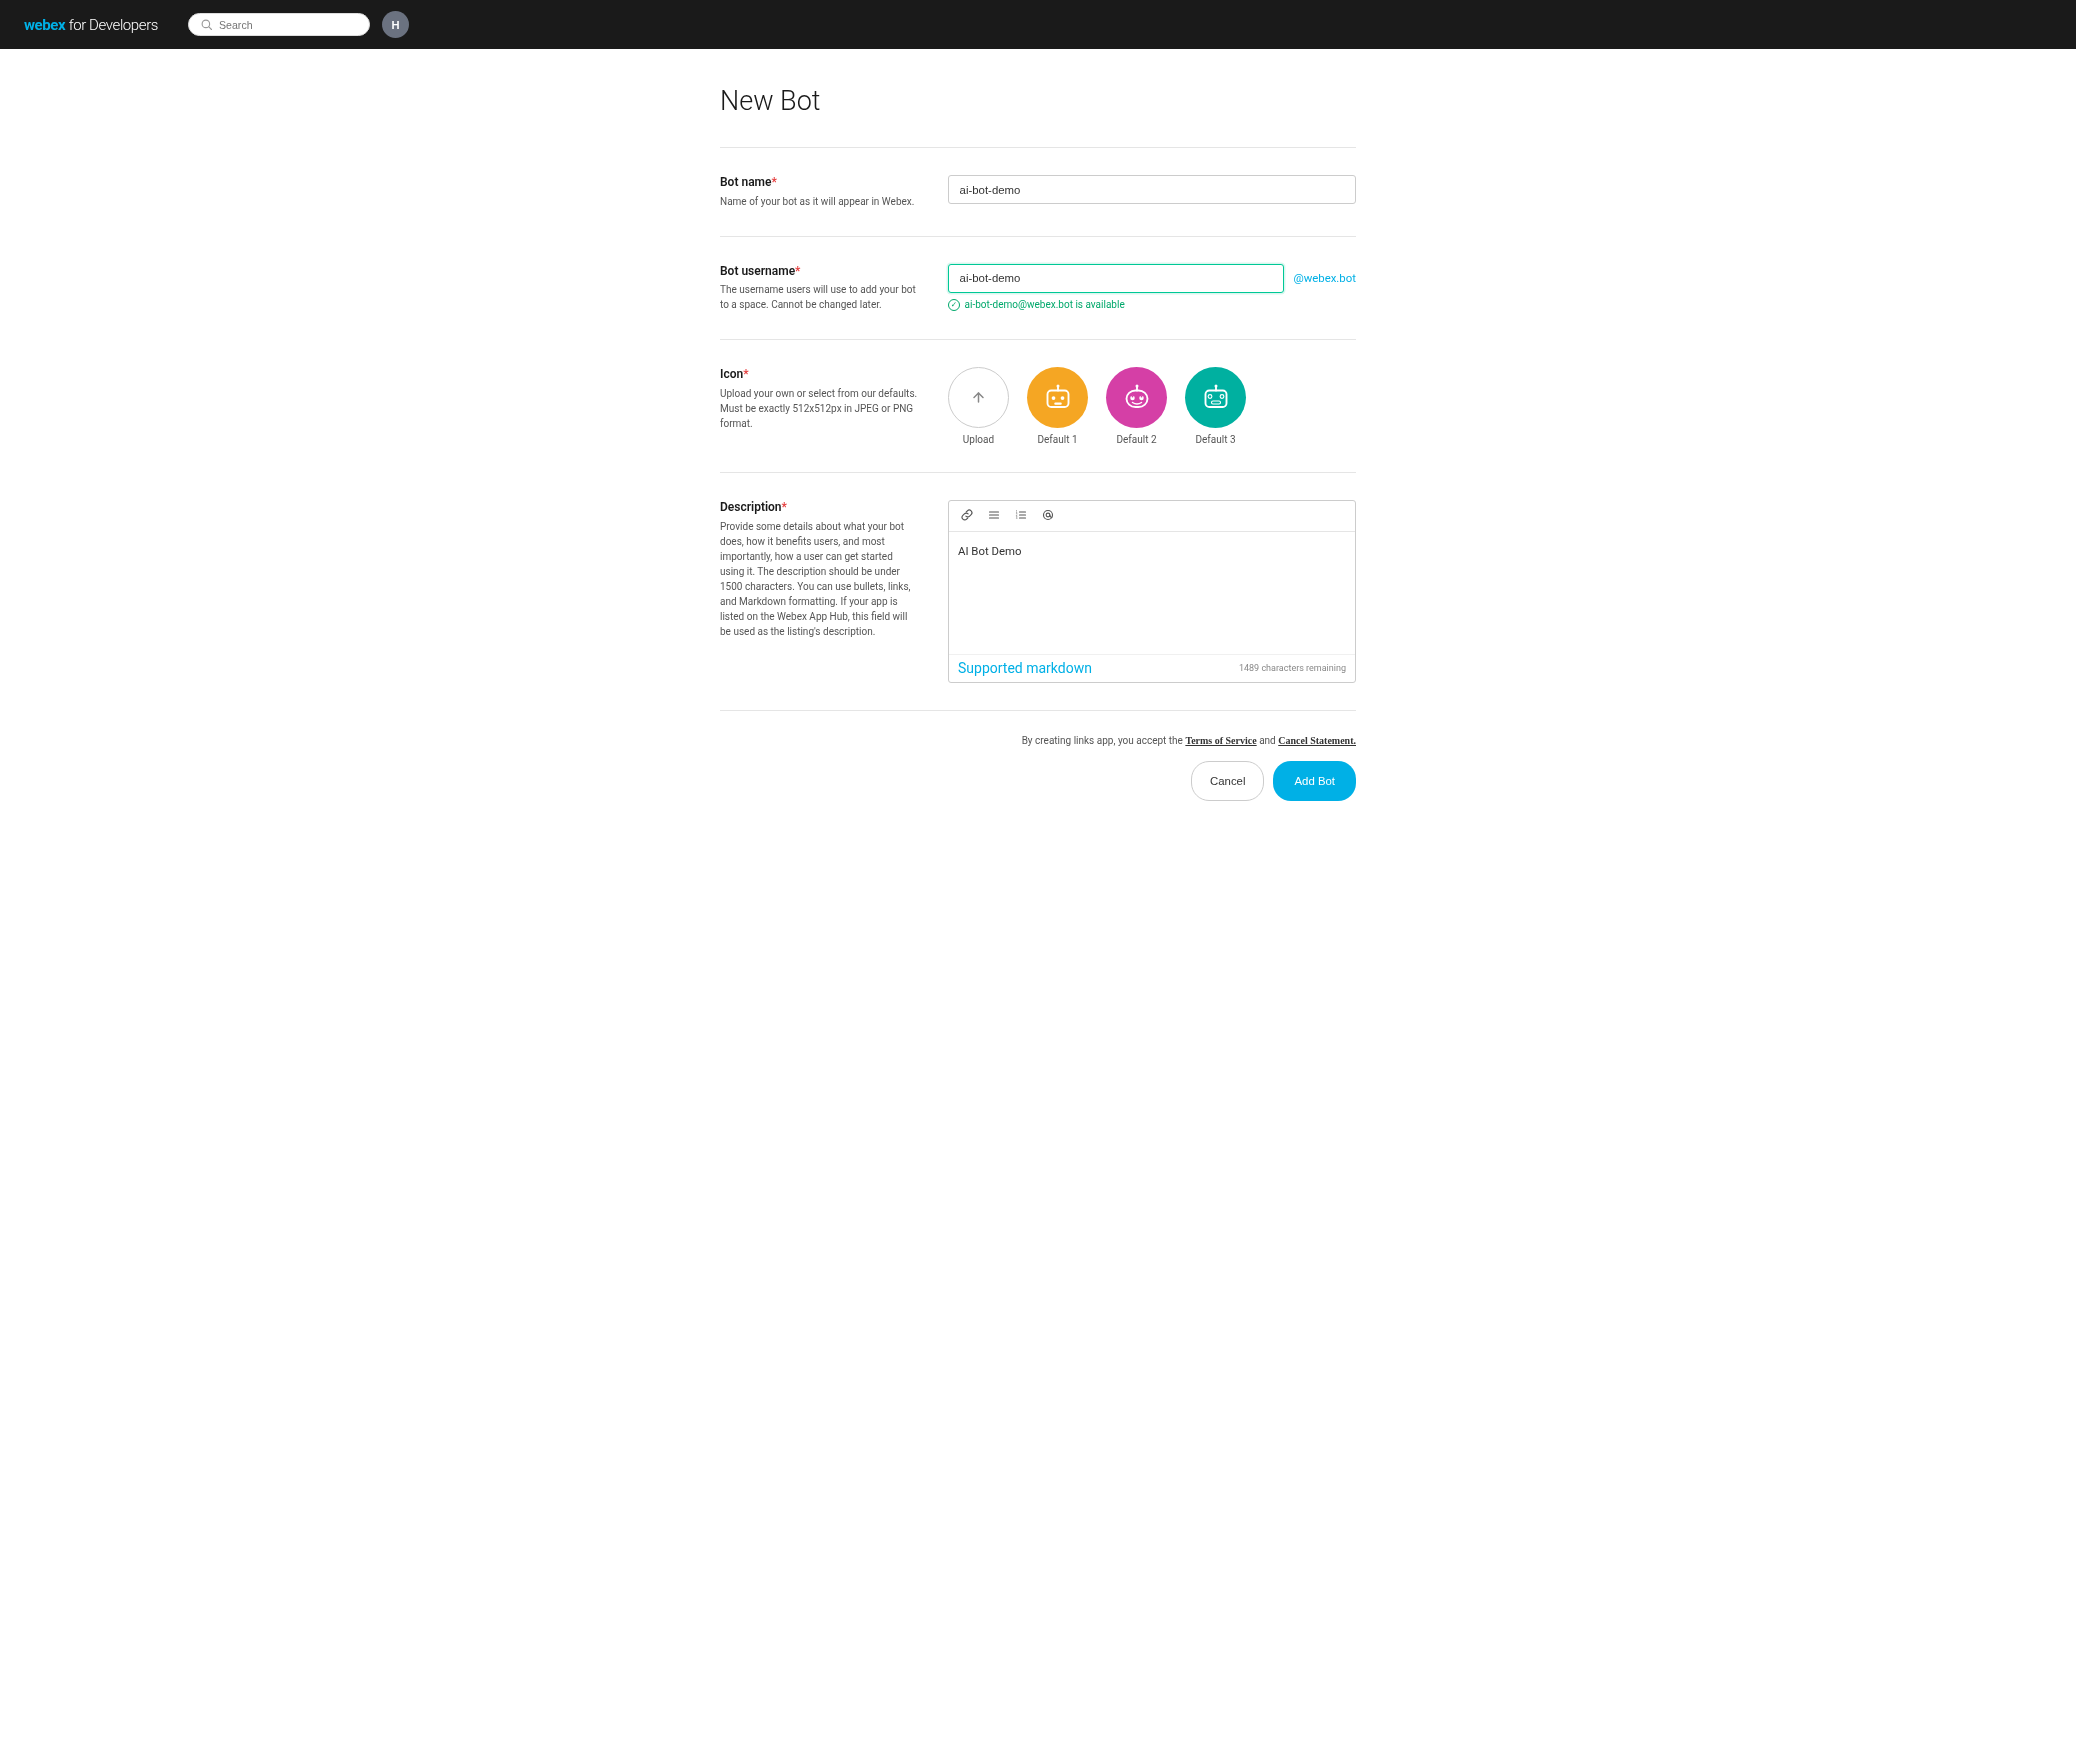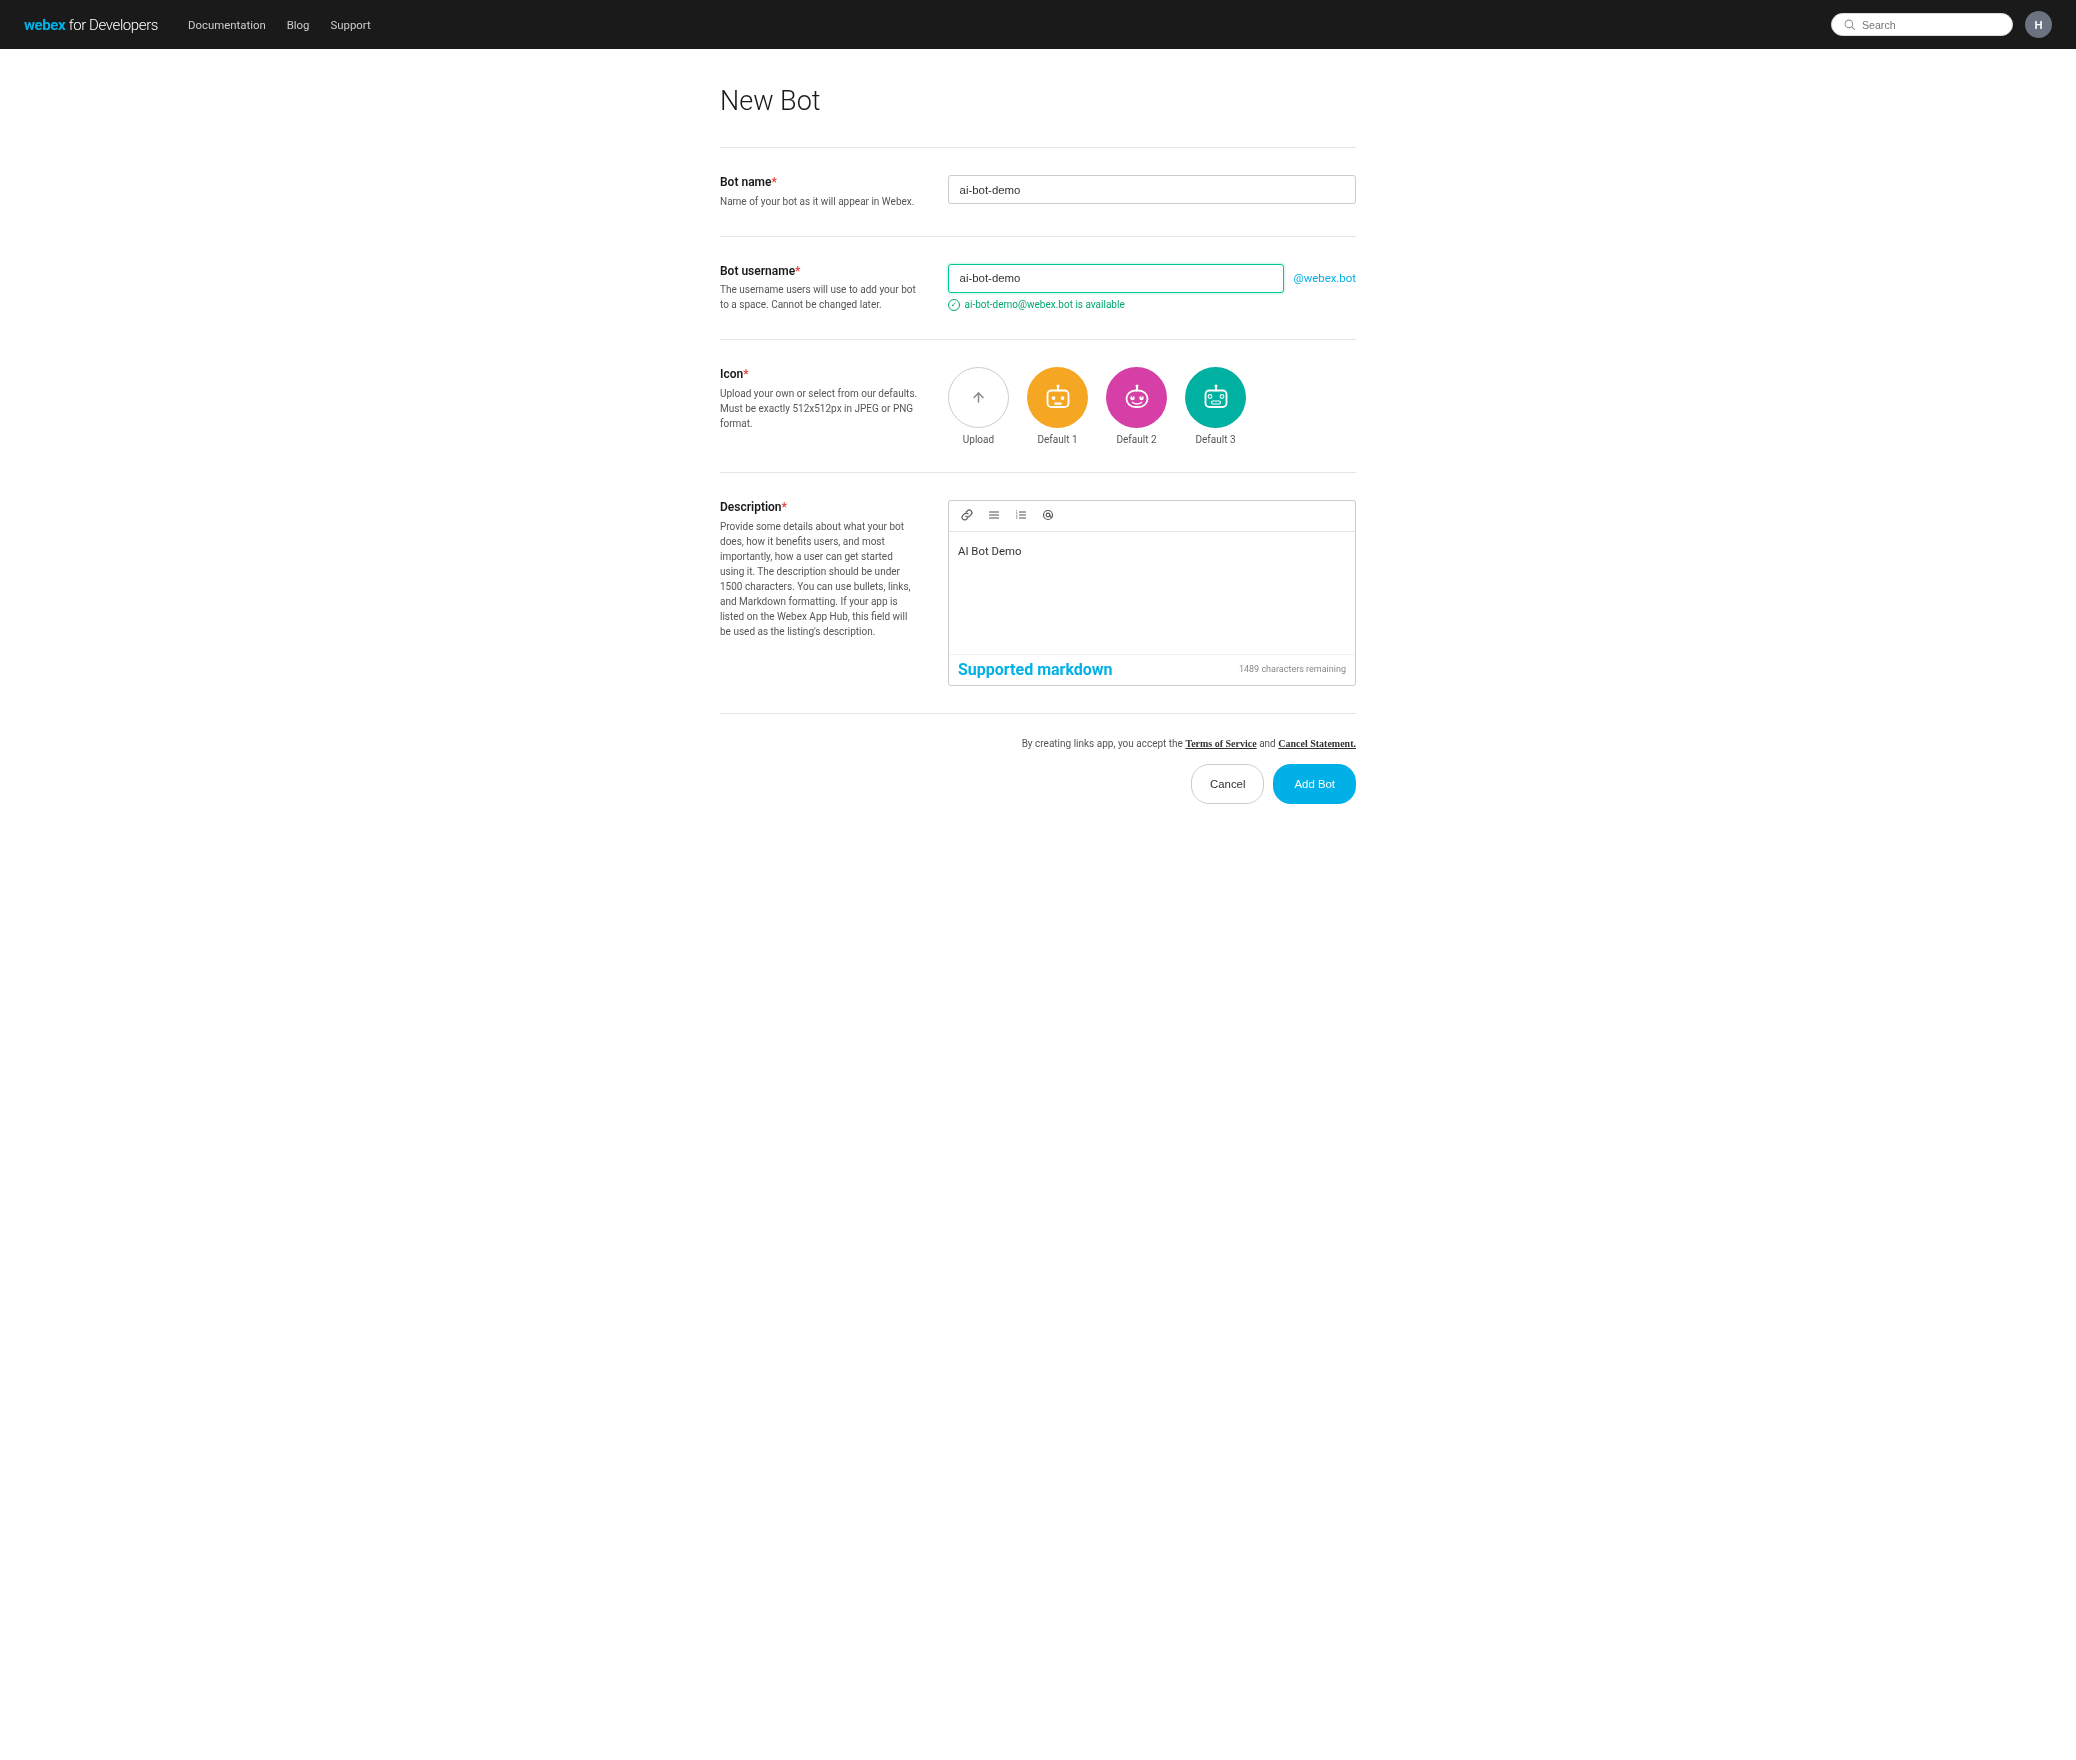--- a/index.html
+++ b/index.html
@@ -249,24 +249,23 @@
     }
     .editor-footer {
       display: flex;
       justify-content: space-between;
       align-items: center;
       padding: 4.6px 9px 6px;
       border-top: 0.8px solid #f0f0f0;
     }
     .supported-markdown {
       color: #00b0e6;
-      font-size: 16px;
+      font-size: 14px;
       cursor: pointer;
       text-decoration: none;
-      font-weight: bold;
     }
     .chars-remaining {
       font-size: 9px;
       color: #888;
     }
 
     
     .form-footer {
       border-top: 0.8px solid #e5e5e5;
       padding: 24px 0 0;
@@ -324,25 +323,20 @@
 
 <nav class="navbar">
   <div class="navbar-brand">
     <div class="webex-logo">
       <span class="webex-logo-text">
         <span class="webex">webex</span>
         <span style="color:#fff; font-weight:300;">for Developers</span>
       </span>
     </div>
   </div>
-  <nav class="navbar-nav">
-    <a href="#">Documentation</a>
-    <a href="#">Blog</a>
-    <a href="#">Support</a>
-  </nav>
   <div class="navbar-right">
     <div class="search-box">
       <svg class="search-icon-svg" width="12" height="12" viewBox="0 0 16 16" fill="none">
         <circle cx="6.5" cy="6.5" r="5" stroke="#999" stroke-width="1.5"></circle>
         <line x1="10.5" y1="10.5" x2="14" y2="14" stroke="#999" stroke-width="1.5" stroke-linecap="round"></line>
       </svg>
       <input type="text" placeholder="Search" style="">
     </div>
     <div class="avatar-circle">H</div>
   </div>

